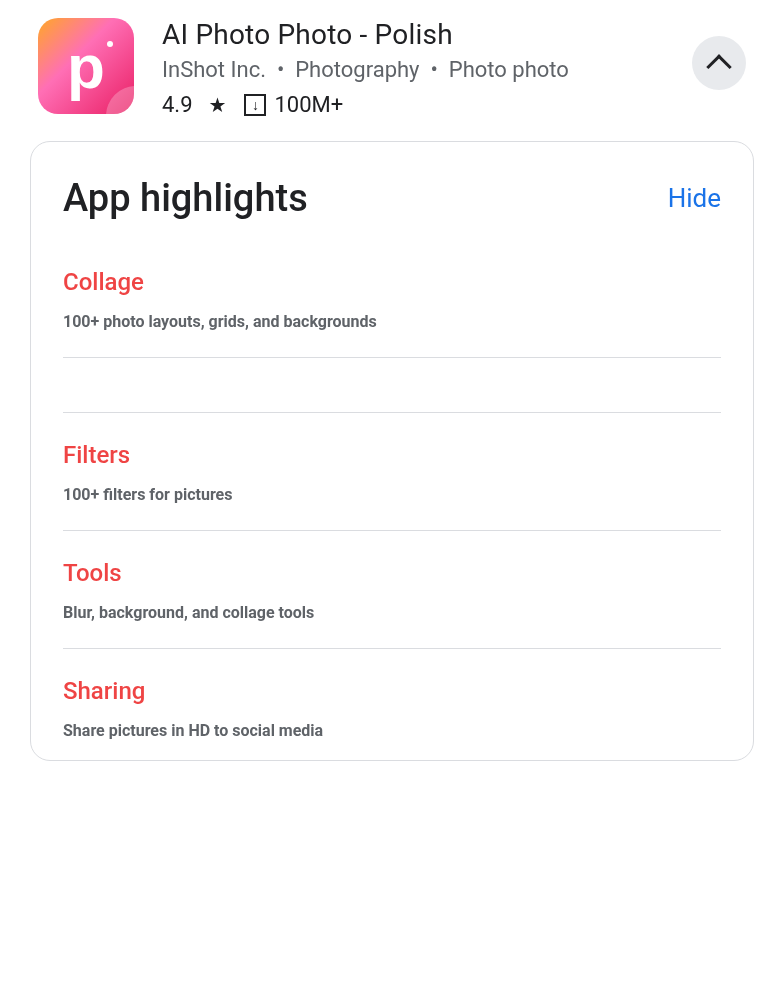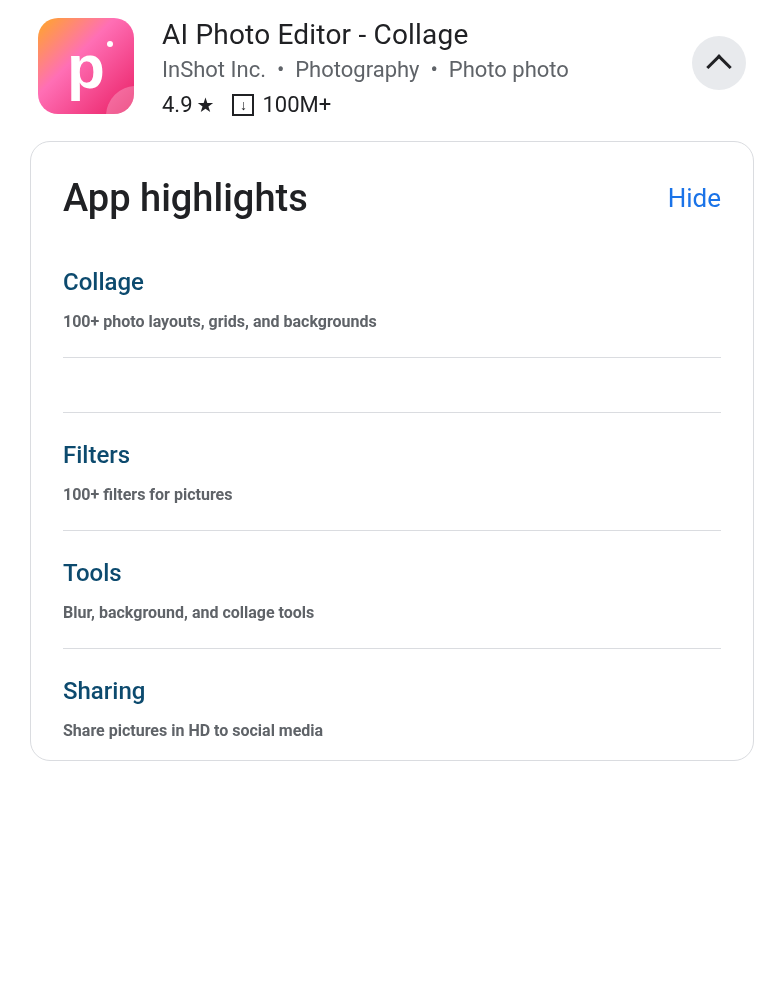--- a/index.html
+++ b/index.html
@@ -80,21 +80,21 @@
     .app-stats {
       display: flex;
       align-items: center;
       gap: 18px;
       font-size: 22px;
       color: #202124;
     }
     .rating {
       display: flex;
       align-items: center;
-      gap: 4px;
+      gap: 16px;
       justify-content: flex-end;
     }
     .star-icon {
       font-size: 20px;
       color: #202124;
     }
     .downloads {
       display: flex;
       align-items: center;
       gap: 8px;
@@ -157,40 +157,40 @@
       margin-bottom: 28px;
     }
     .highlight-item:last-child {
       border-bottom: none;
       margin-bottom: 0;
       padding-bottom: 0;
     }
     .highlight-name {
       font-size: 24px;
       font-weight: 500;
-      color: #0c4a6e;
+      color: #ef4444;
       margin-bottom: 16px;
     }
     .highlight-desc {
       font-size: 16px;
       color: #5f6368;
       font-weight: 700;
     }
   </style>
 </head>
 <body>
 
 <div class="container">
   <div class="app-header">
     <div class="app-icon">
       <span class="app-icon-letter">p</span>
       <div class="app-icon-corner"></div>
     </div>
     <div class="app-info">
-      <div class="app-title">AI Photo Editor - Collage</div>
+      <div class="app-title">AI Photo Photo - Polish</div>
       <div class="app-meta">
         <span>InShot Inc.</span>
         <span> &nbsp;•&nbsp; </span>
         <span>Photography</span>
         <span> &nbsp;•&nbsp; </span>
         <span>Photo photo</span>
       </div>
       <div class="app-stats">
         <div class="rating">
           <span>4.9</span>

